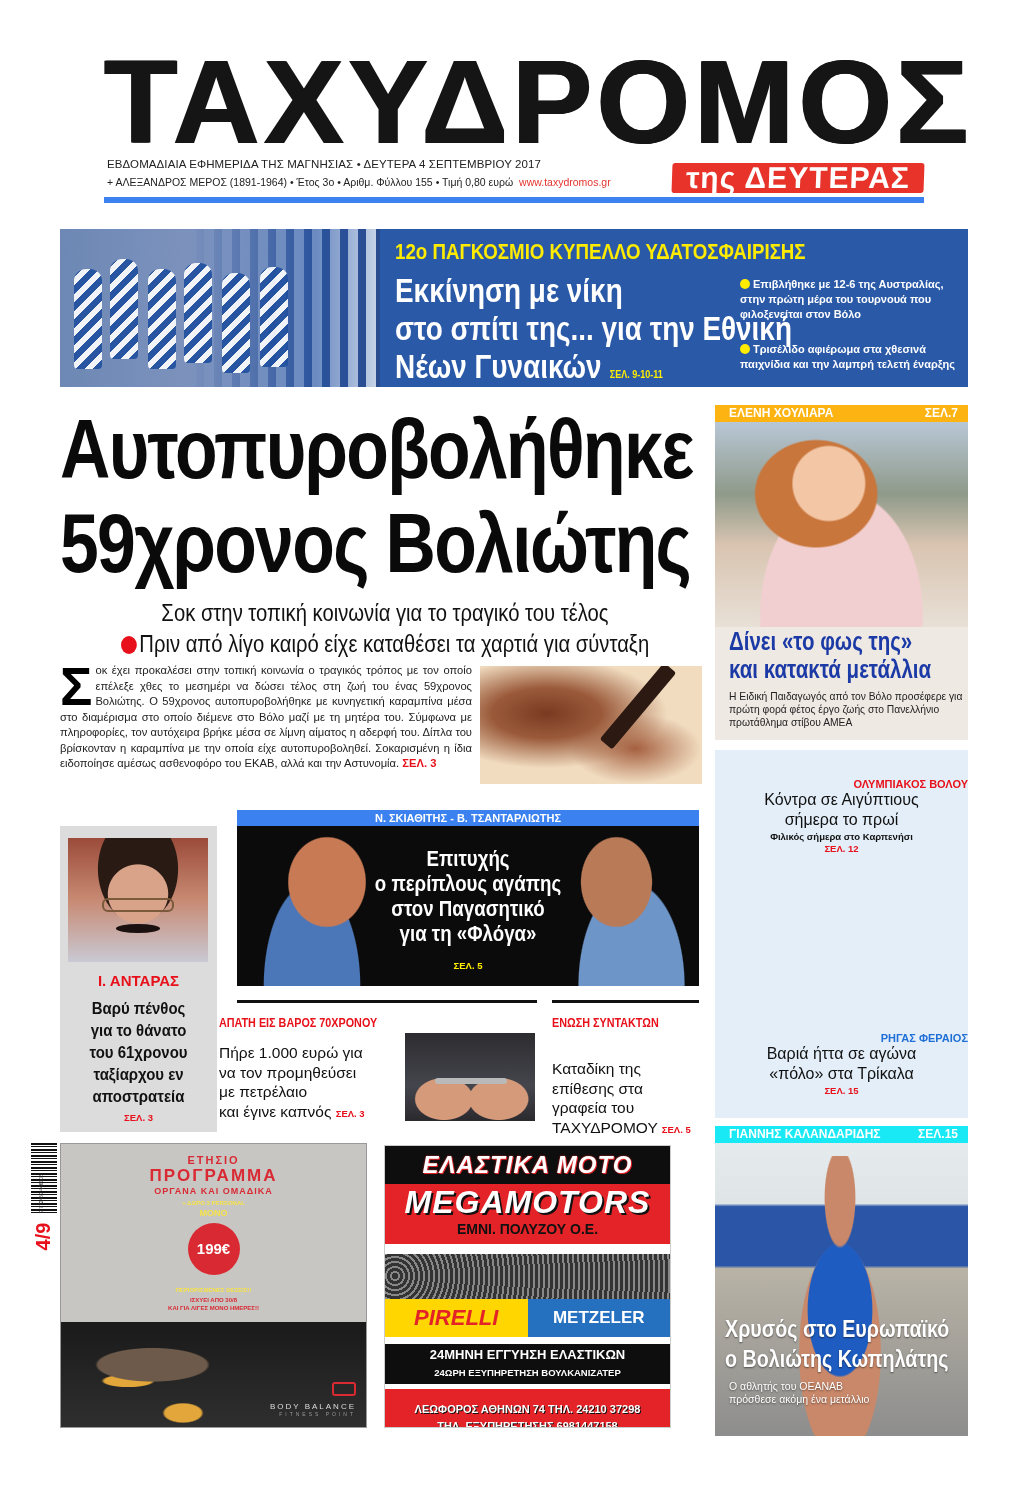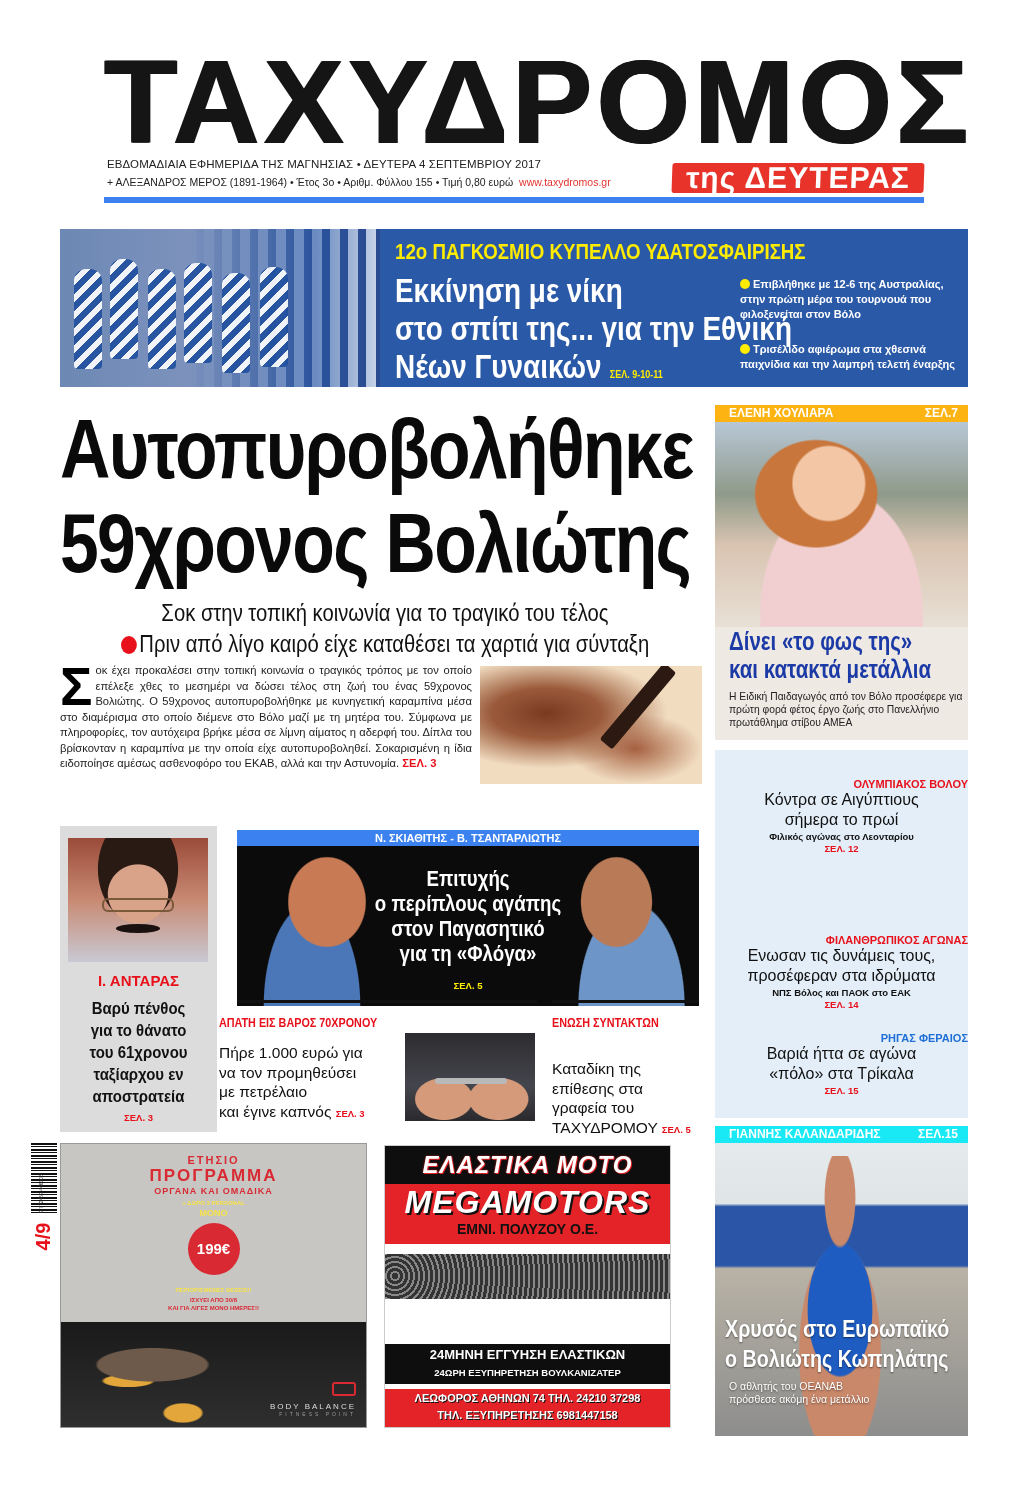--- a/index.html
+++ b/index.html
@@ -85,21 +85,21 @@
       background: radial-gradient(ellipse at 50% 45%, #d9a38a 0 30%, rgba(0,0,0,0) 31%),
                   radial-gradient(ellipse at 50% 25%, #2a1a14 0 40%, rgba(0,0,0,0) 41%),
                   linear-gradient(180deg, #9b4b3a 0%, #c88a73 50%, #c9c9d4 100%); }
     .antaras-photo .mustache { position: absolute; left: 48px; top: 86px; width: 44px; height: 9px; background: #1b1010; border-radius: 50%; }
     .antaras-photo .glasses { position: absolute; left: 34px; top: 60px; width: 72px; height: 14px; border: 2px solid #7a5a3a; border-radius: 6px; }
     .antaras-name { position: absolute; left: 0; top: 146px; width: 100%; font-size: 15px; font-weight: 700; color: #e8101a; }
     .antaras-headline { position: absolute; left: 0; top: 172px; width: 100%; font-size: 17px; line-height: 22px; font-weight: 700; color: #111; transform: scaleX(0.88); }
     .antaras-sel { position: absolute; left: 0; top: 286px; width: 100%; font-size: 9.5px; font-weight: 700; color: #e8101a; }
 
     
-    .skiathitis { left: 237px; top: 810px; width: 462px; height: 176px; background: #0b0b0b; overflow: hidden; margin-top: 20px; }
+    .skiathitis { left: 237px; top: 810px; width: 462px; height: 176px; background: #0b0b0b; overflow: hidden; }
     .sk-bar { position: absolute; left: 0; top: 0; width: 100%; height: 16px; background: #3b82f0; color: #fff; text-align: center; font-size: 11px; line-height: 16px; font-weight: 700; }
     .sk-person { position: absolute; top: 16px; width: 150px; height: 160px; }
     .sk-person.left { left: 0; background: radial-gradient(ellipse at 60% 35%, #c77a54 0 30%, rgba(0,0,0,0) 31%), radial-gradient(ellipse at 50% 100%, #4b77b8 0 45%, rgba(0,0,0,0) 46%), #0b0b0b; }
     .sk-person.right { right: 0; background: radial-gradient(ellipse at 45% 35%, #b97a58 0 30%, rgba(0,0,0,0) 31%), radial-gradient(ellipse at 55% 100%, #6d95c8 0 45%, rgba(0,0,0,0) 46%), #0b0b0b; }
     .sk-headline { position: absolute; left: 0; top: 36px; width: 100%; text-align: center; font-size: 22px; line-height: 25px; font-weight: 700; color: #fff; transform: scaleX(0.85); }
     .sk-sel { position: absolute; left: 0; top: 150px; width: 100%; text-align: center; font-size: 9.5px; font-weight: 700; color: #ffec00; }
 
     
     .rule-black { height: 3px; background: #111; }
     .story-kicker { font-size: 12px; font-weight: 700; color: #e8101a; white-space: nowrap; transform: scaleX(0.9); transform-origin: left; }
@@ -150,21 +150,21 @@
     .ad-moto .mega-sub { color: #111; font-weight: 700; font-size: 14px; line-height: 18px; }
     .ad-moto .tires { position: absolute; left: 0; top: 108px; width: 100%; height: 45px;
       background: repeating-radial-gradient(circle at 10px 22px, #333 0 3px, #888 3px 5px),
                   repeating-linear-gradient(90deg, #1a1a1a 0 18px, #6a6a6a 18px 22px, #2a2a2a 22px 30px); }
     .ad-moto .brands { position: absolute; left: 0; top: 153px; width: 100%; height: 38px; display: flex; }
     .ad-moto .pirelli { width: 50%; background: #ffd600; color: #e32327; font-weight: 900; font-style: italic; font-size: 22px; line-height: 38px; text-align: center; }
     .ad-moto .metzeler { width: 50%; background: #2670c0; color: #fff; font-weight: 900; font-size: 17px; line-height: 38px; text-align: center; }
     .ad-moto .row4 { position: absolute; left: 0; top: 198px; width: 100%; height: 40px; background: #0e0e0e; text-align: center; color: #fff; }
     .ad-moto .r4a { font-size: 13px; font-weight: 700; line-height: 22px; }
     .ad-moto .r4b { font-size: 9.5px; font-weight: 700; line-height: 14px; }
-    .ad-moto .row5 { position: absolute; left: 0; top: 243px; width: 100%; height: 40px; background: #e32327; text-align: center; color: #fff; font-weight: 700; font-size: 11px; line-height: 17px; padding-top: 1px; text-shadow: 1px 1px 0 #111; }
+    .ad-moto .row5 { position: absolute; left: 0; top: 243px; width: 100%; height: 40px; background: #e32327; text-align: center; color: #fff; font-weight: 700; font-size: 11px; line-height: 17px; padding-top: 12px; text-shadow: 1px 1px 0 #111; }
 
     
     .barcode { left: 31px; top: 1143px; width: 26px; height: 70px;
       background: repeating-linear-gradient(180deg, #111 0 2px, #fff 2px 3px, #111 3px 4px, #fff 4px 6px); }
     .barcode-num { left: 1px; top: 1170px; width: 80px; font-size: 5px; color: #333; transform: rotate(-90deg); white-space: nowrap; }
     .date-vert { left: 18px; top: 1225px; width: 50px; text-align: center; font-size: 20px; font-weight: 700; color: #e8101a; transform: rotate(-90deg); }
   </style>
 </head>
 <body>
 
@@ -225,29 +225,22 @@
     <div>και κατακτά μετάλλια</div>
   </div>
   <div class="eleni-text">Η Ειδική Παιδαγωγός από τον Βόλο προσέφερε για πρώτη φορά φέτος έργο ζωής στο Πανελλήνιο πρωτάθλημα στίβου ΑΜΕΑ</div>
 </div>
 
 <div class="abs sports">
   <div class="sp-item" style="top:28px">
     <div class="sp-kicker red">ΟΛΥΜΠΙΑΚΟΣ ΒΟΛΟΥ</div>
     <div class="sp-title">Κόντρα σε Αιγύπτιους</div>
     <div class="sp-title">σήμερα το πρωί</div>
-    <div class="sp-sub">Φιλικός αγώνας στο Λεονταρίου</div>
+    <div class="sp-sub">Φιλικός σήμερα στο Καρπενήσι</div>
     <div class="sp-sel">ΣΕΛ. 12</div>
-  </div>
-  <div class="sp-item" style="top:184px">
-    <div class="sp-kicker red">ΦΙΛΑΝΘΡΩΠΙΚΟΣ ΑΓΩΝΑΣ</div>
-    <div class="sp-title">Ενωσαν τις δυνάμεις τους,</div>
-    <div class="sp-title">προσέφεραν στα ιδρύματα</div>
-    <div class="sp-sub">ΝΠΣ Βόλος και ΠΑΟΚ στο ΕΑΚ</div>
-    <div class="sp-sel">ΣΕΛ. 14</div>
   </div>
   <div class="sp-item" style="top:282px">
     <div class="sp-kicker blue">ΡΗΓΑΣ ΦΕΡΑΙΟΣ</div>
     <div class="sp-title">Βαριά ήττα σε αγώνα</div>
     <div class="sp-title">«πόλο» στα Τρίκαλα</div>
     <div class="sp-sel">ΣΕΛ. 15</div>
   </div>
 </div>
 
 <div class="abs antaras">
@@ -347,20 +340,24 @@
   </div>
 </div>
 
 <div class="abs ad-moto">
   <div class="row1">ΕΛΑΣΤΙΚΑ ΜΟΤΟ</div>
   <div class="row2">
     <div class="mega">MEGAMOTORS</div>
     <div class="mega-sub">ΕΜΝΙ. ΠΟΛΥΖΟΥ Ο.Ε.</div>
   </div>
   <div class="tires"></div>
+  <div class="brands">
+    <div class="pirelli">PIRELLI</div>
+    <div class="metzeler">METZELER</div>
+  </div>
   <div class="row4">
     <div class="r4a">24ΜΗΝΗ ΕΓΓΥΗΣΗ ΕΛΑΣΤΙΚΩΝ</div>
     <div class="r4b">24ΩΡΗ ΕΞΥΠΗΡΕΤΗΣΗ ΒΟΥΛΚΑΝΙΖΑΤΕΡ</div>
   </div>
   <div class="row5">
     <div>ΛΕΩΦΟΡΟΣ ΑΘΗΝΩΝ 74   ΤΗΛ. 24210 37298</div>
     <div>ΤΗΛ. ΕΞΥΠΗΡΕΤΗΣΗΣ 6981447158</div>
   </div>
 </div>
 

